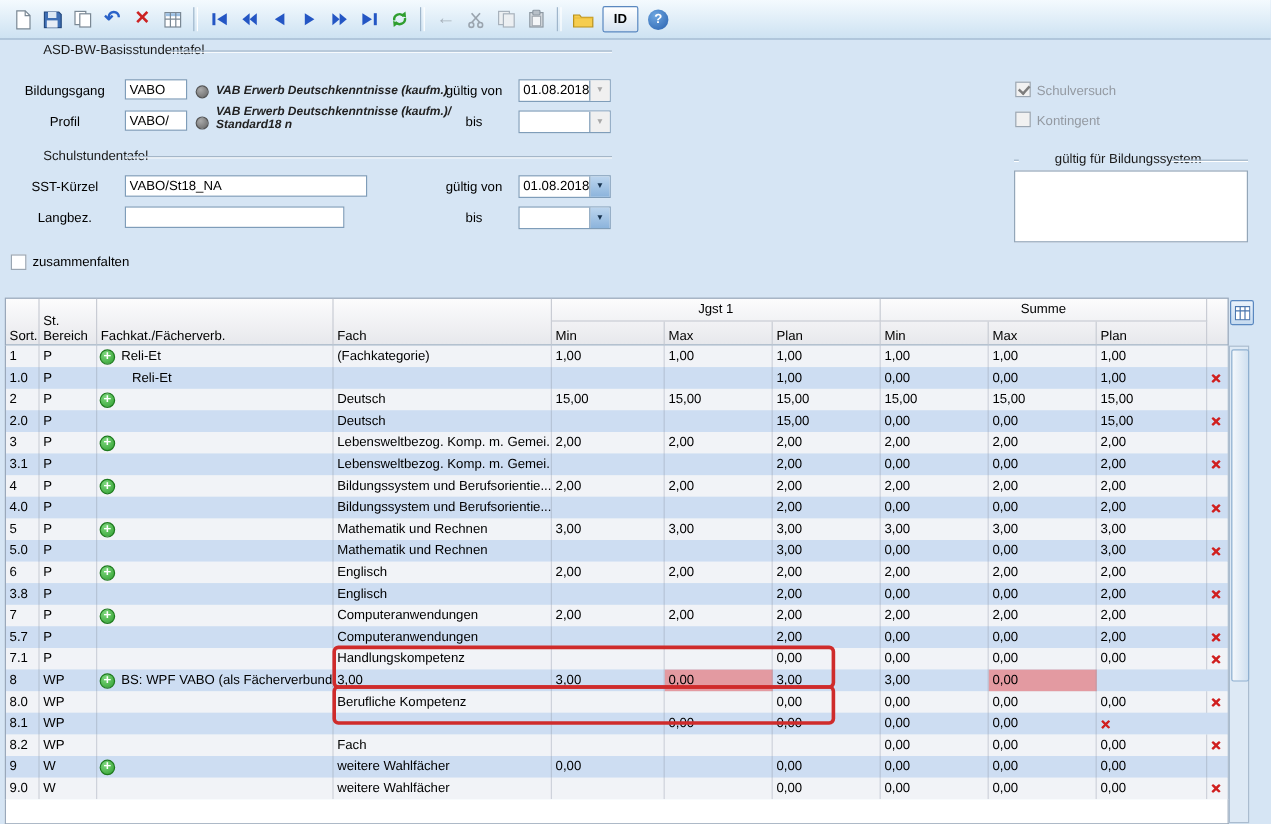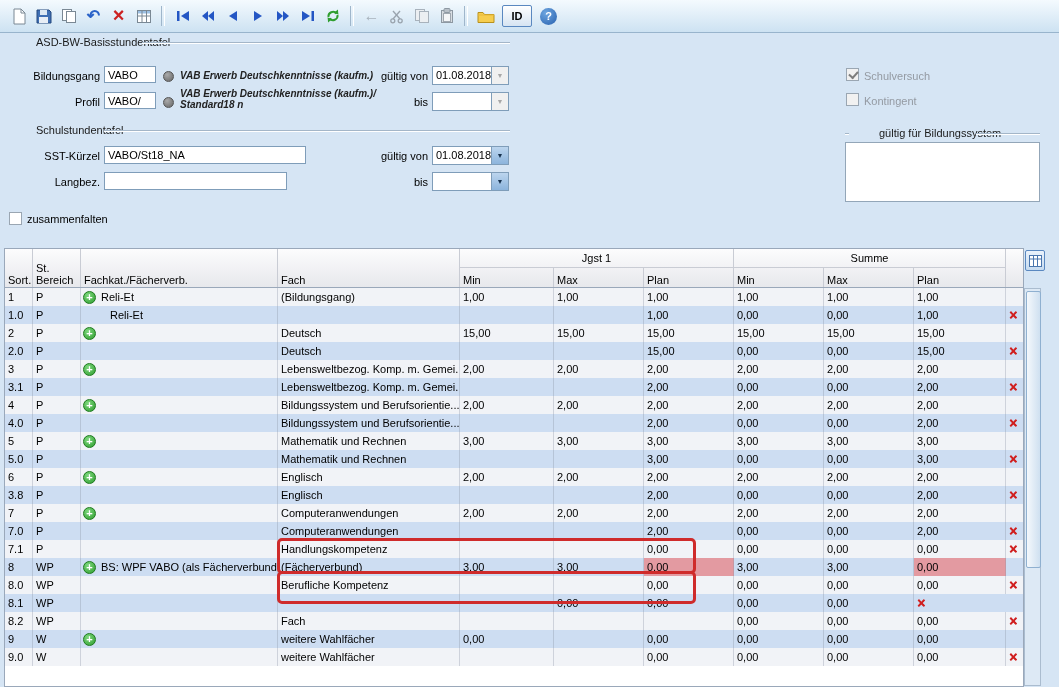--- a/index.html
+++ b/index.html
@@ -19,21 +19,21 @@
   .g-back{font-size:16px;font-weight:bold;color:#a8b2bc;}
   .idbtn{min-width:28px;height:20px;border:1px solid #5a88c0;border-radius:2px;margin:0 4px;
     background:linear-gradient(#ffffff,#d6e4f2);font-weight:bold;font-size:11px;
     display:flex;align-items:center;justify-content:center;}
   .helpbtn{width:17px;height:17px;border-radius:50%;color:#fff;font-weight:bold;font-size:11px;
     background:radial-gradient(circle at 35% 30%,#6ea6e0,#2760ae);
     display:flex;align-items:center;justify-content:center;}
   
   .sec-title{position:absolute;color:#1a1a1a;white-space:nowrap;margin-left:28px;}
   .hline{position:absolute;height:0;border-top:1px solid #a4b6c8;box-shadow:0 1px 0 #fff;}
-  .lbl{position:absolute;text-align:right;white-space:nowrap;}
+  .lbl{position:absolute;text-align:center;white-space:nowrap;}
   .tbox{position:absolute;height:17px;border:1px solid #7f9db9;background:#fff;font:11px "Liberation Sans",sans-serif;padding:0 3px;box-sizing:border-box;}
   .dot{position:absolute;width:9px;height:9px;border-radius:50%;background:radial-gradient(circle at 35% 30%,#aaa,#666);border:1px solid #555;}
   .desc{position:absolute;font-style:italic;font-weight:bold;font-size:10px;color:#222;white-space:nowrap;}
   .combo{position:absolute;height:19px;background:#fff;border:1px solid #7f9db9;display:flex;box-sizing:border-box;}
   .combo .val{flex:1;padding:2px 3px;overflow:hidden;white-space:nowrap;}
   .combo .abtn{width:16px;display:flex;align-items:center;justify-content:center;font-size:7px;border-left:1px solid #7f9db9;}
   .combo.on .abtn{background:linear-gradient(#bcd5ee,#8cb4dc);color:#17324e;}
   .combo.off .abtn{background:#f0f0f0;color:#a8a8a8;}
   .cb{position:absolute;width:13px;height:13px;border:1px solid #9aa6b2;background:#fff;box-sizing:border-box;}
   .cb.dis{background:#f1f1f1;}
@@ -292,21 +292,21 @@
 </div>
 
 <div class="grid-body" id="table-body">
     <div class="tr light">
       <div class="td c-sort">1</div>
       <div class="td c-bereich">P</div>
       <div class="td c-expand">
         <span class="plus">+</span>
       </div>
       <div class="td c-fachkat">Reli-Et</div>
-      <div class="td c-fach">(Bildungsgang)</div>
+      <div class="td c-fach">(Fachkategorie)</div>
       <div class="td c-jmin">1,00</div>
       <div class="td c-jmax">1,00</div>
       <div class="td c-jplan">1,00</div>
       <div class="td c-smin">1,00</div>
       <div class="td c-smax">1,00</div>
       <div class="td c-splan">1,00</div>
       <div class="td c-del" style="border-right: none;"></div>
     </div>
     <div class="tr blue">
       <div class="td c-sort">1.0</div>
@@ -494,21 +494,21 @@
       <div class="td c-fach">Computeranwendungen</div>
       <div class="td c-jmin">2,00</div>
       <div class="td c-jmax">2,00</div>
       <div class="td c-jplan">2,00</div>
       <div class="td c-smin">2,00</div>
       <div class="td c-smax">2,00</div>
       <div class="td c-splan">2,00</div>
       <div class="td c-del" style="border-right: none;"></div>
     </div>
     <div class="tr blue">
-      <div class="td c-sort">7.0</div>
+      <div class="td c-sort">5.7</div>
       <div class="td c-bereich">P</div>
       <div class="td c-expand"></div>
       <div class="td c-fachkat" style="padding-left: 12px;"></div>
       <div class="td c-fach">Computeranwendungen</div>
       <div class="td c-jmin"></div>
       <div class="td c-jmax"></div>
       <div class="td c-jplan">2,00</div>
       <div class="td c-smin">0,00</div>
       <div class="td c-smax">0,00</div>
       <div class="td c-splan">2,00</div>
@@ -532,21 +532,20 @@
         <span class="delx">×</span>
       </div>
     </div>
     <div class="tr blue">
       <div class="td c-sort">8</div>
       <div class="td c-bereich">WP</div>
       <div class="td c-expand">
         <span class="plus">+</span>
       </div>
       <div class="td c-fachkat">BS: WPF VABO (als Fächerverbund)</div>
-      <div class="td c-fach">(Fächerverbund)</div>
       <div class="td c-jmin">3,00</div>
       <div class="td c-jmax">3,00</div>
       <div class="td c-jplan err">0,00</div>
       <div class="td c-smin">3,00</div>
       <div class="td c-smax">3,00</div>
       <div class="td c-splan err">0,00</div>
       <div class="td c-del" style="border-right: none;"></div>
     </div>
     <div class="tr light">
       <div class="td c-sort">8.0</div>

